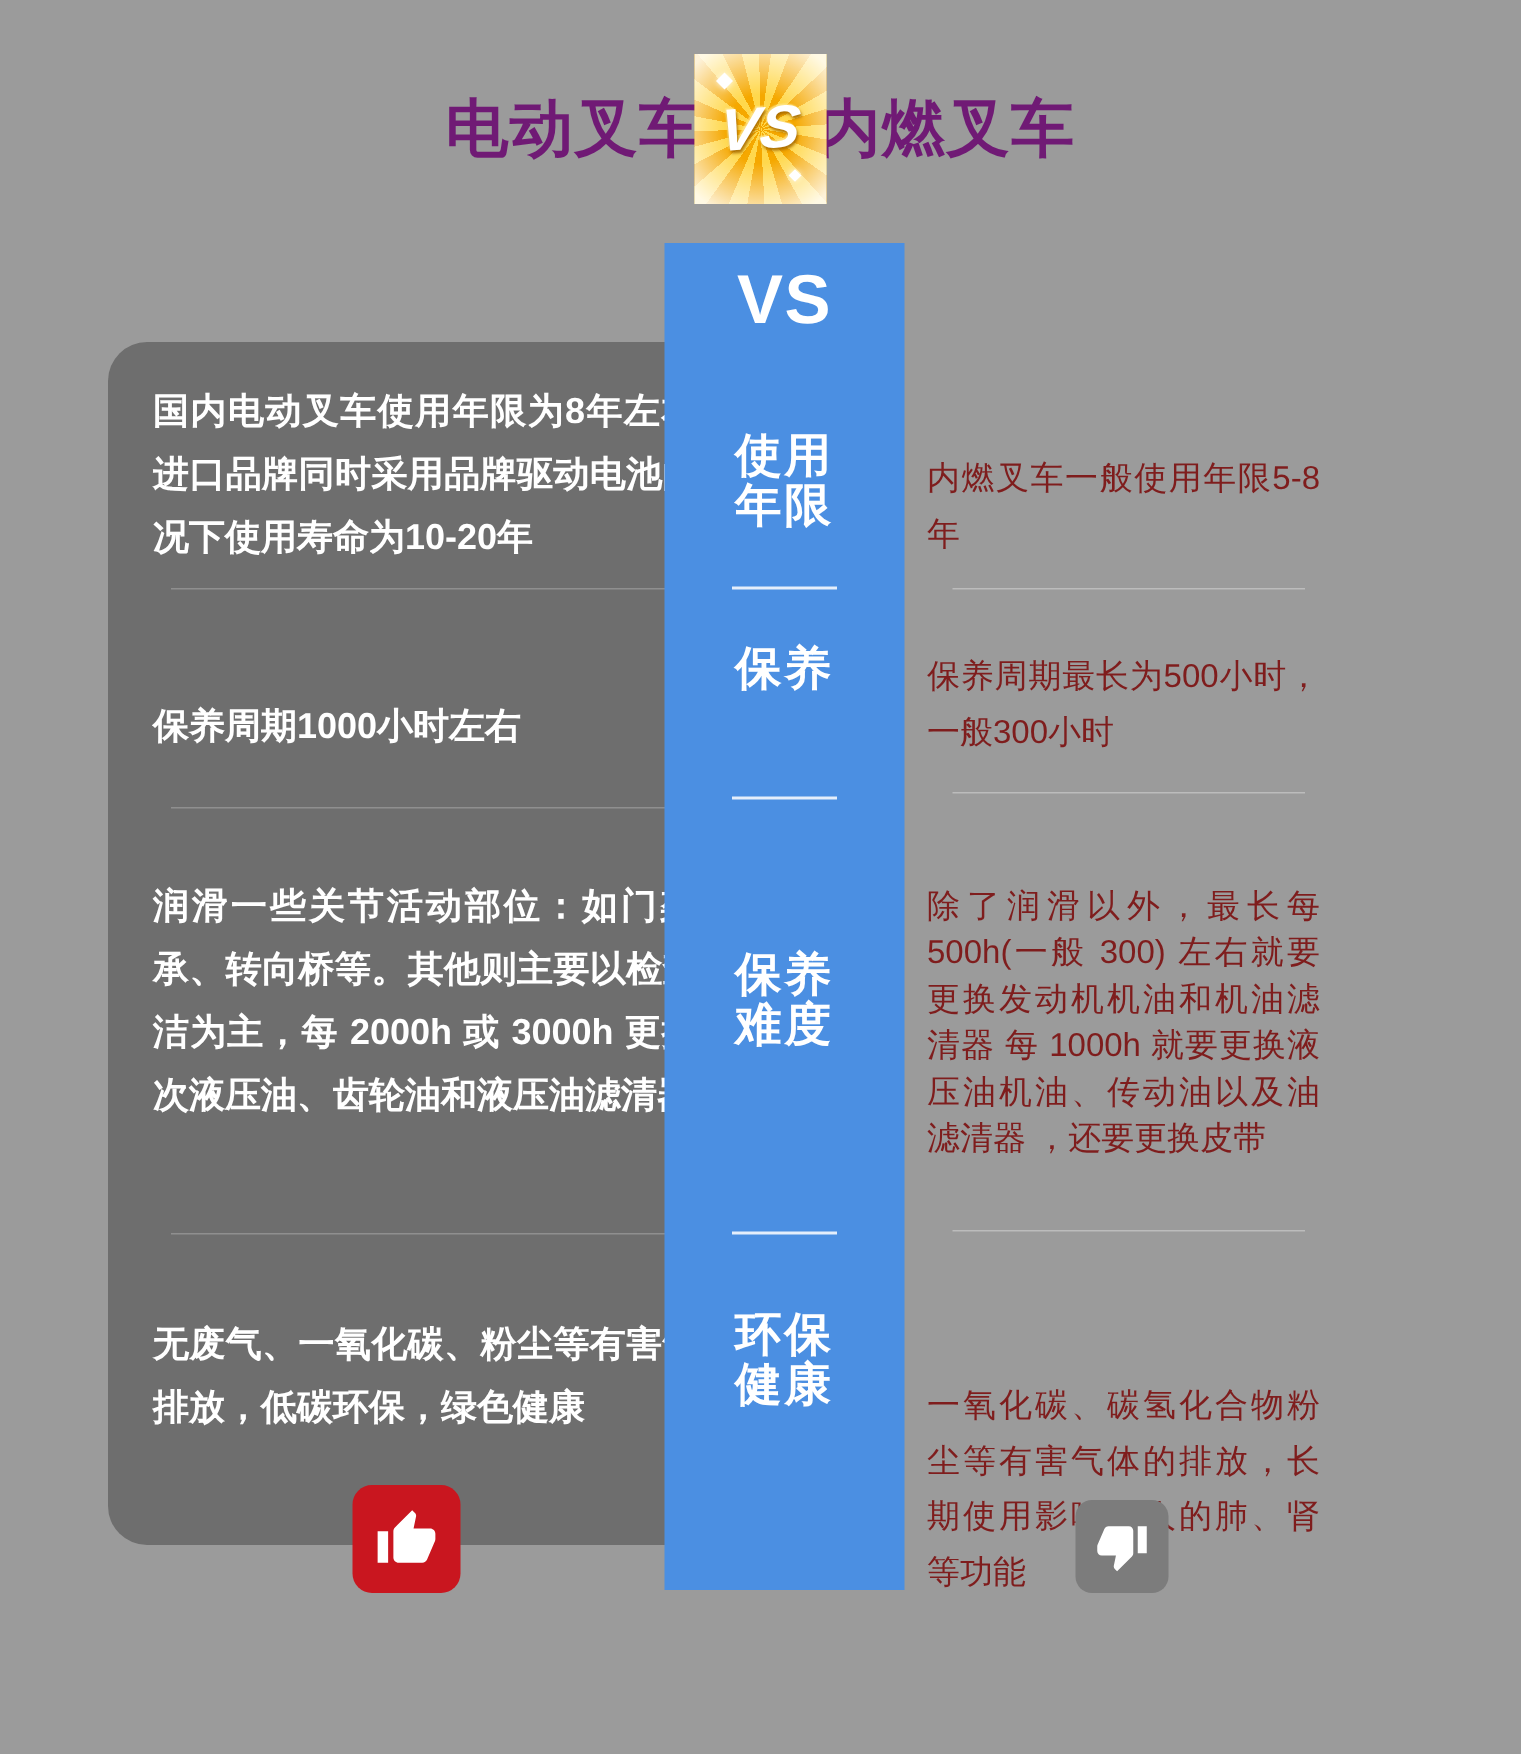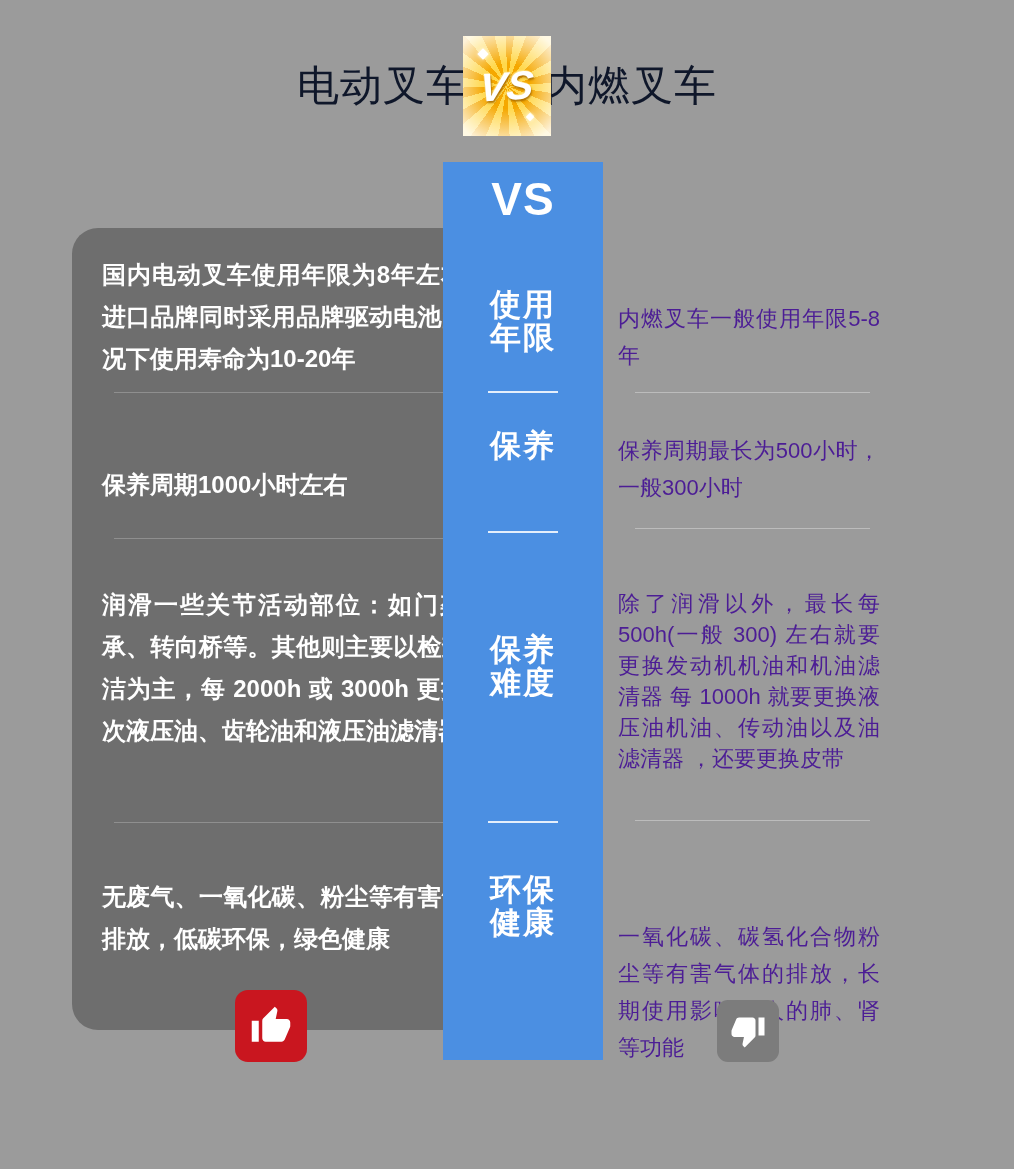--- a/index.html
+++ b/index.html
@@ -22,22 +22,22 @@
     left: 0;
     width: 100%;
     height: 108px;
     display: flex;
     justify-content: center;
     align-items: center;
     z-index: 5;
   }
   .title-text {
     font-size: 42px;
-    font-weight: 400;
-    color: #0f172a;
+    font-weight: 700;
+    color: #701a75;
     letter-spacing: 1px;
     white-space: nowrap;
   }
   .vs-badge {
     position: relative;
     width: 88px;
     height: 100px;
     margin: 0 -6px;
     z-index: 6;
     display: flex;
@@ -150,21 +150,21 @@
     left: 618px;
     top: 228px;
     width: 262px;
     height: 802px;
     z-index: 2;
   }
   .diesel-item {
     position: absolute;
     left: 0;
     width: 262px;
-    color: #4c1d95;
+    color: #7f1d1d;
     font-size: 22px;
     font-weight: 400;
     line-height: 37px;
     text-align: justify;
   }
   .diesel-item.i1 { top: 72px; }
   .diesel-item.i2 { top: 204px; }
   .diesel-item.i3 { top: 360px; line-height: 31px; }
   .diesel-item.i4 { top: 650px; margin-top: 40px; }
   .diesel-divider {

